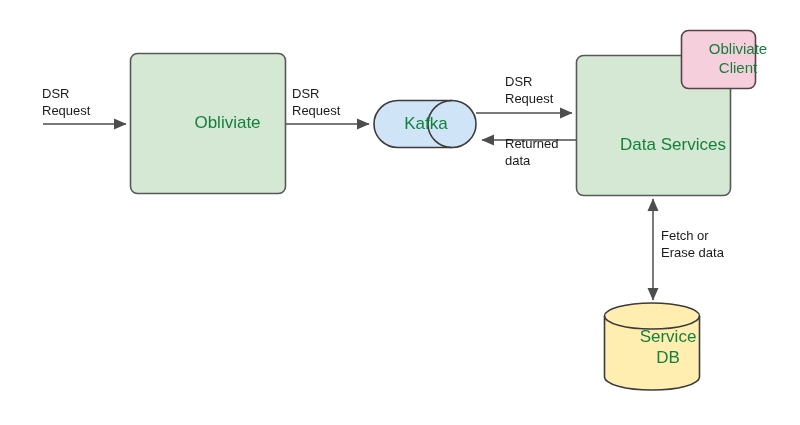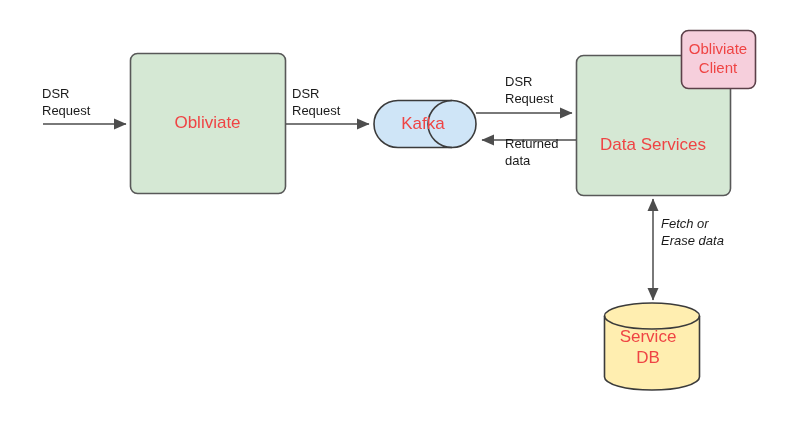--- a/index.html
+++ b/index.html
@@ -25,24 +25,25 @@
     top: 0;
     width: 800px;
     height: 425px;
   }
   .node-label {
     position: absolute;
     display: flex;
     align-items: center;
     justify-content: center;
     text-align: center;
-    color: #ef4444;
+    color: #15803d;
     line-height: 1.25;
     pointer-events: none;
     white-space: pre-line;
+    padding-left: 20px;
   }
   .edge-label {
     position: absolute;
     color: #1a1a1a;
     line-height: 1.28;
     text-align: left;
     white-space: pre-line;
     pointer-events: none;
   }
   .label-17 { font-size: 17px; }
@@ -94,21 +95,21 @@
 
     <line x1="476" y1="113" x2="572" y2="113" stroke="#4d4d4d" stroke-width="1.5" marker-end="url(#arrowEnd)"></line>
 
     <line x1="576" y1="140" x2="482" y2="140" stroke="#4d4d4d" stroke-width="1.5" marker-end="url(#arrowEnd)"></line>
 
     <line x1="653" y1="300" x2="653" y2="199" stroke="#4d4d4d" stroke-width="1.5" marker-end="url(#arrowEnd)" marker-start="url(#arrowStart)"></line>
   </svg>
 
   <div class="node-label label-17" style="left:130px; top:53px; width:155px; height:140px;">Obliviate</div>
 
-  <div class="node-label label-17" style="left:377px; top:100px; width:92px; height:48px;">Kafka</div>
+  <div class="node-label label-17" style="left:360px; top:100px; width:92px; height:48px;">Kafka</div>
 
   <div class="node-label label-17" style="left:576px; top:55px; width:154px; height:180px;">Data Services</div>
 
   <div class="node-label label-15" style="left:681px; top:30px; width:74px; height:58px;">Obliviate
 Client</div>
 
   <div class="node-label label-17" style="left:604px; top:310px; width:88px; height:74px;">Service
 DB</div>
 
   <div class="edge-label label-13" style="left:42px; top:86px;">DSR
@@ -116,16 +117,16 @@
 
   <div class="edge-label label-13" style="left:292px; top:86px;">DSR
 Request</div>
 
   <div class="edge-label label-13" style="left:505px; top:74px;">DSR
 Request</div>
 
   <div class="edge-label label-13" style="left:505px; top:136px;">Returned
 data</div>
 
-  <div class="edge-label label-13" style="left:661px; top:216px;font-style:italic;">Fetch or
+  <div class="edge-label label-13" style="left:661px; top:228px;">Fetch or
 Erase data</div>
 
 </div>
 
 </body></html>

